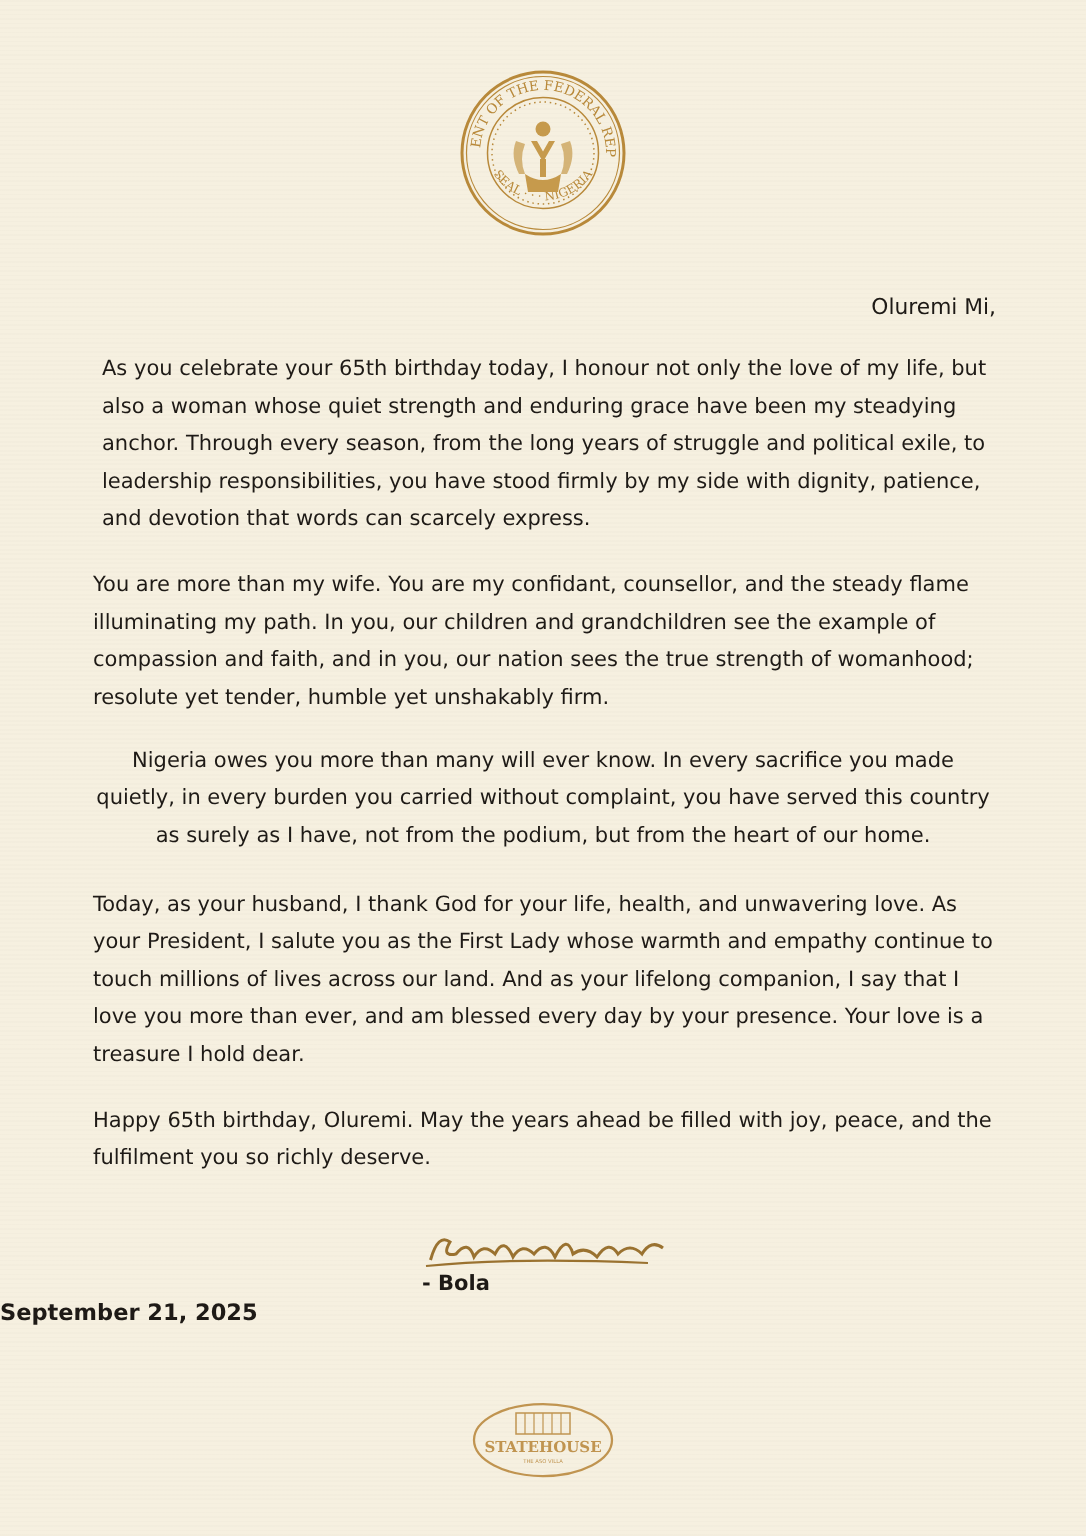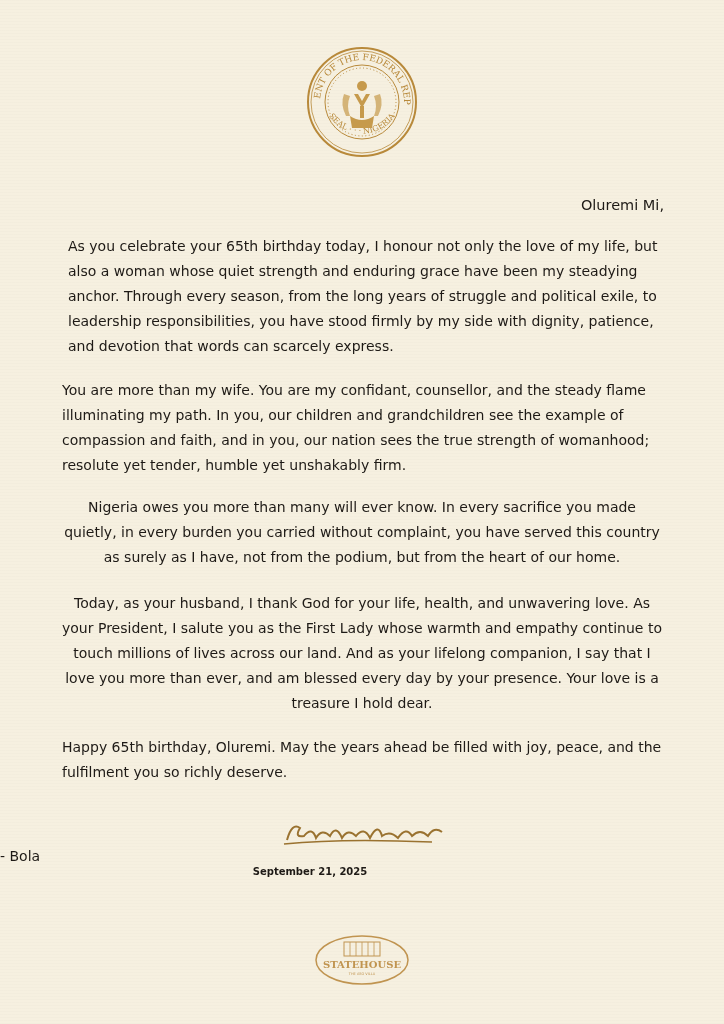--- a/index.html
+++ b/index.html
@@ -11,25 +11,25 @@
     color:#1e1a16;
     position:relative;
   }
   .seal { position:absolute; left:306px; top:46px; width:112px; height:112px; }
   .letter { position:absolute; left:60px; width:604px; text-align:right; }
   .greeting { top:197px; font-size:14.5px; }
   .para { font-size:14px; line-height:25px; margin:0; }
   #p1 { position:absolute; top:234px; left:68px; width:590px; }
   #p2 { position:absolute; top:378px; left:62px; width:600px; text-align:left; }
   #p3 { position:absolute; top:495px; left:62px; width:600px; text-align:center; }
-  #p4 { position:absolute; top:591px; left:62px; width:600px; text-align:center; }
+  #p4 { position:absolute; top:591px; left:62px; width:600px; }
   #p5 { position:absolute; top:735px; left:62px; width:600px; text-align:left; }
   .signature { position:absolute; left:282px; top:818px; width:170px; height:30px; }
-  .signoff { position:absolute; left:0; width:608px; top:848px; font-size:14px; font-weight:normal; }
-  .date { position:absolute; left:0; width:620px; text-align:center; top:866px; font-size:10px; font-weight:bold; }
+  .signoff { position:absolute; left:0; width:608px; text-align:center; top:848px; font-size:14px; font-weight:bold; }
+  .date { position:absolute; left:0; width:620px; top:866px; font-size:15px; font-weight:bold; }
   .statehouse { position:absolute; left:314px; top:934px; width:96px; height:52px; }
 </style>
 </head>
 <body>
 
 <svg class="seal" viewBox="0 0 112 112">
   <circle cx="56" cy="56" r="54" fill="none" stroke="#b8893a" stroke-width="2"></circle>
   <circle cx="56" cy="56" r="51" fill="none" stroke="#b8893a" stroke-width="0.8"></circle>
   <circle cx="56" cy="56" r="37" fill="none" stroke="#b8893a" stroke-width="1"></circle>
   <circle cx="56" cy="56" r="34" fill="none" stroke="#b8893a" stroke-width="1" stroke-dasharray="1 2.5"></circle>

